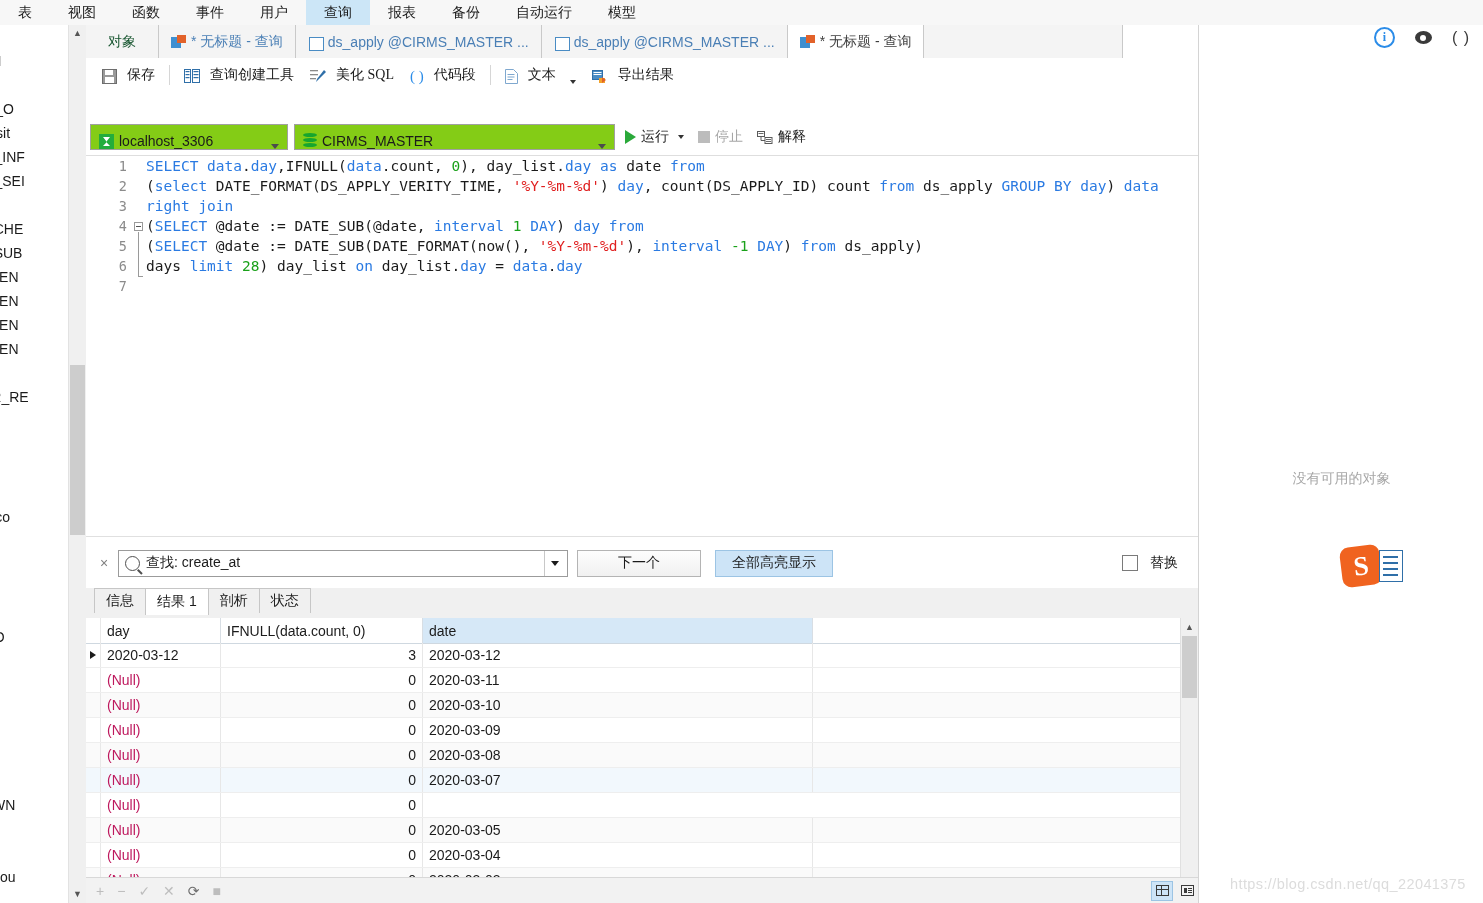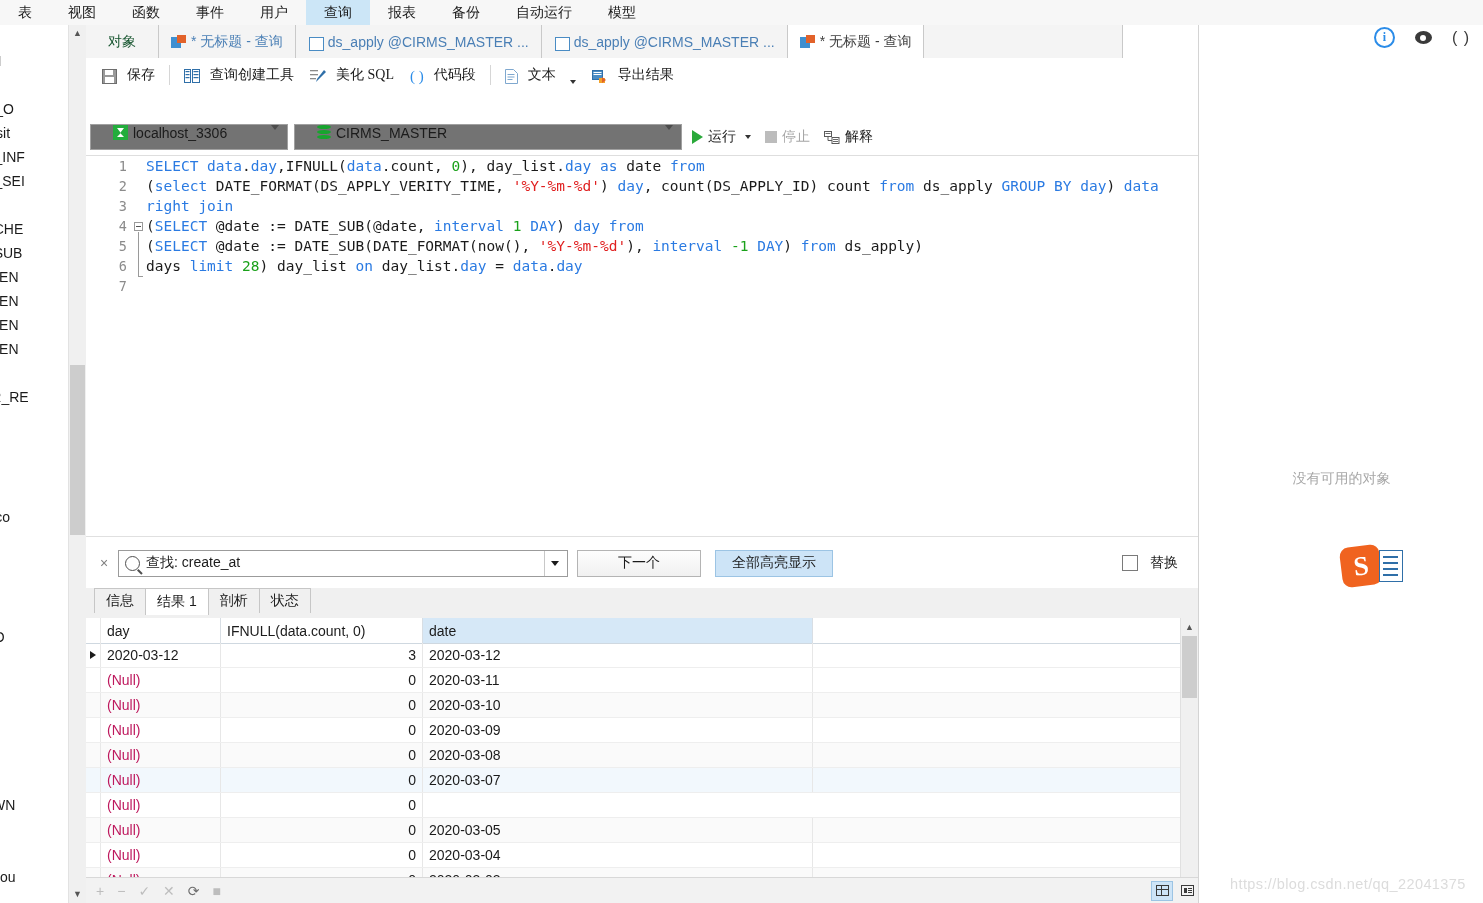--- a/index.html
+++ b/index.html
@@ -111,26 +111,26 @@
     border-right: 3.5px solid transparent; border-top: 4px solid #333;
     margin-left: 4px;
   }
 
   
   .connbar {
     position: absolute; left: 0; top: 94px; width: 1112px; height: 36px;
     display: flex; align-items: center; padding-left: 4px; gap: 6px;
   }
   .combo {
-    height: 26px; background: #737373; border: 1px solid #a0a0a0;
-    display: flex; align-items: flex-start; padding: 0 4px 0 22px;
+    height: 26px; background: #84cc16; border: 1px solid #a0a0a0;
+    display: flex; align-items: flex-end; padding: 0 4px 0 8px;
     font-size: 14px; color: #1b1b1b; box-sizing: border-box;
   }
   .combo.conn { width: 198px; }
-  .combo.db { width: 388px; }
+  .combo.db { width: 321px; }
   .combo .cbl { flex: 1; white-space: nowrap; overflow: hidden; }
   .chev {
     width: 0; height: 0; border-left: 4px solid transparent;
     border-right: 4px solid transparent; border-top: 5px solid #4c4c4c;
     margin-left: 6px; margin-right: 4px;
   }
   .ico-conn {
     width: 15px; height: 15px; background: #23ad3c; margin-right: 5px;
     position: relative; flex: 0 0 15px;
   }

